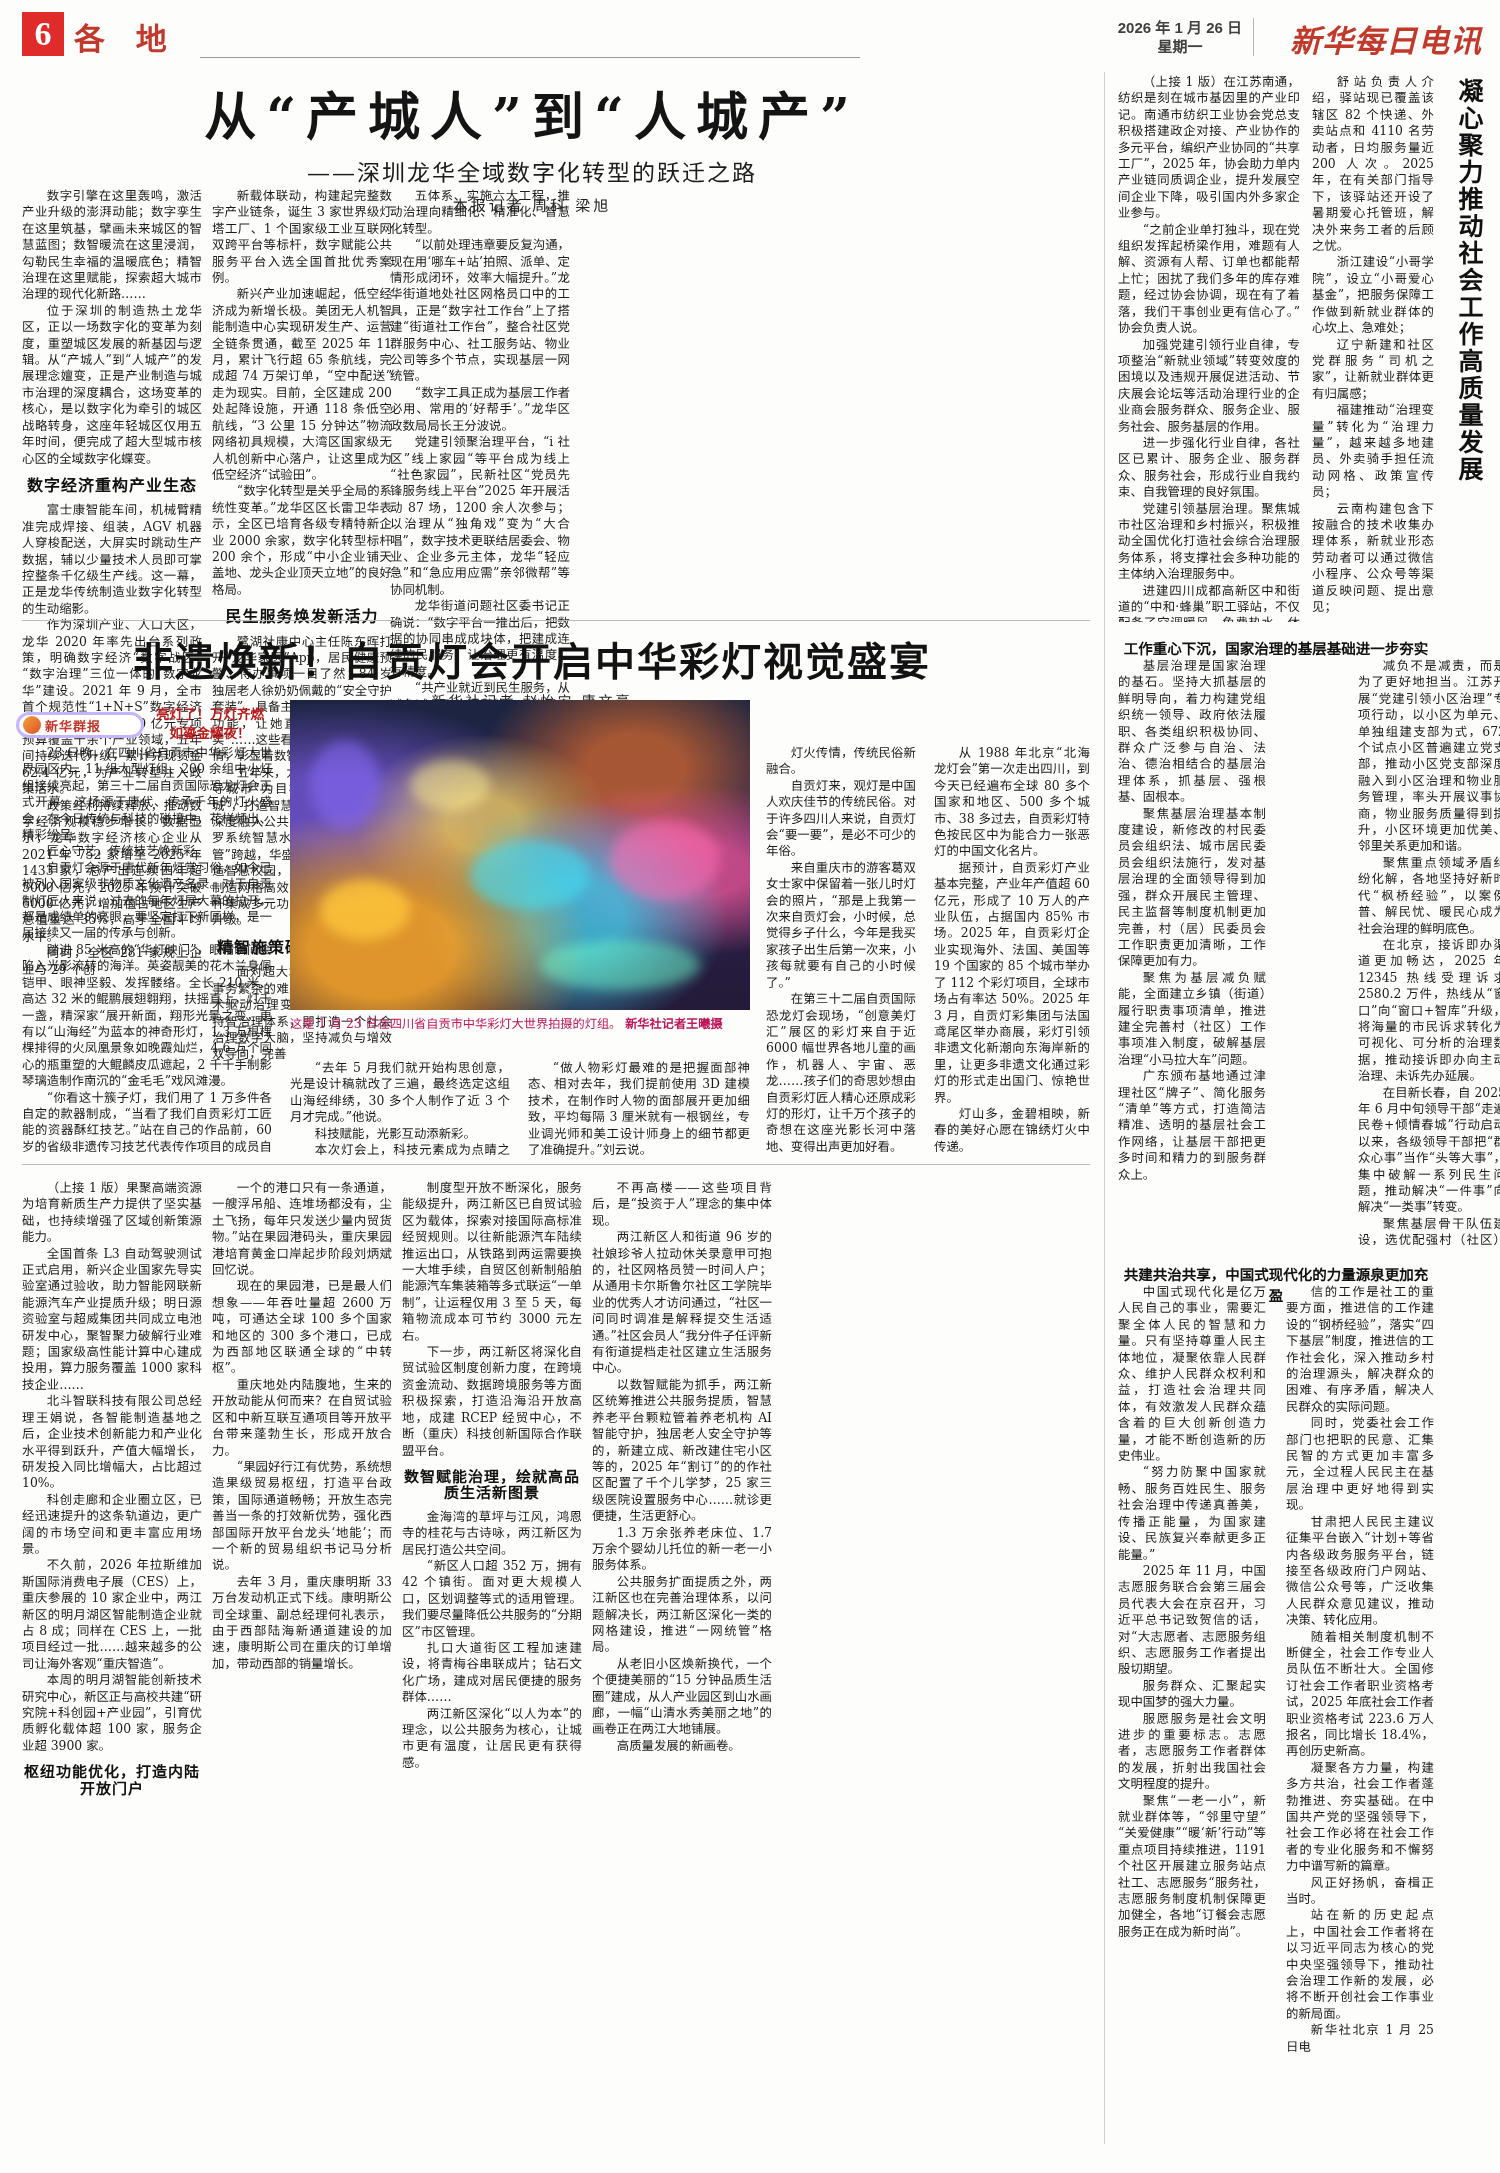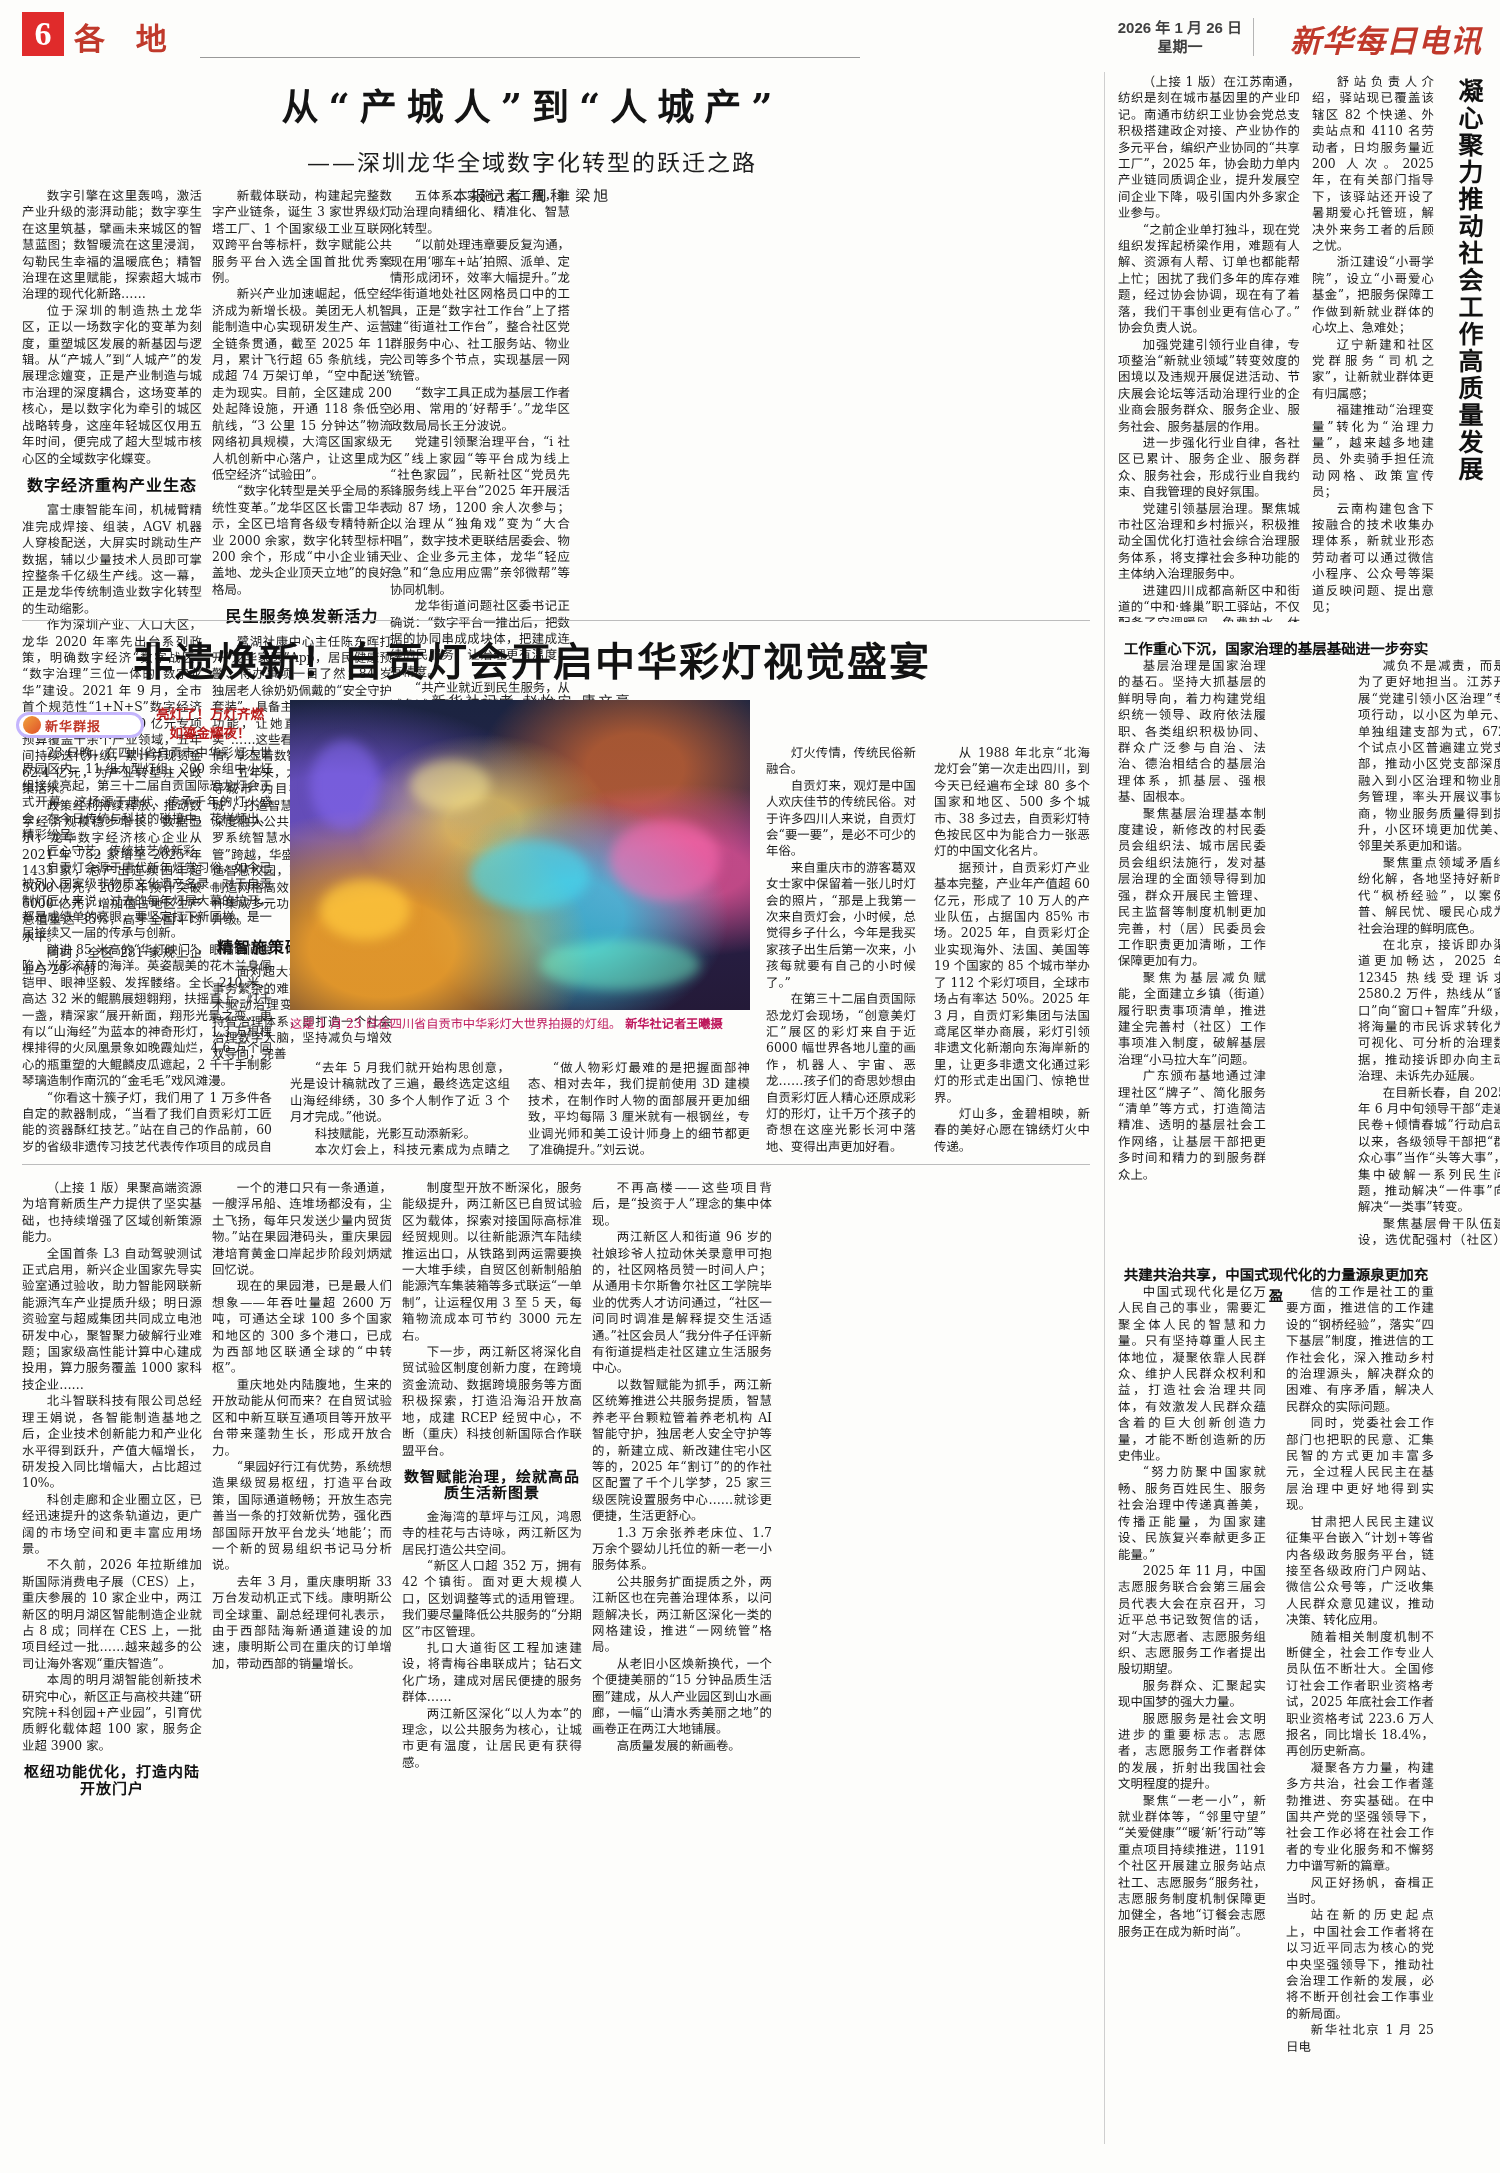--- a/index.html
+++ b/index.html
@@ -45,23 +45,23 @@
   .vbanner{
     position:absolute;right:10px;top:78px;width:44px;height:530px;
     writing-mode:vertical-rl;text-orientation:upright;
     font-size:25px;font-weight:bold;line-height:44px;letter-spacing:2px;
     color:#111;font-family:"DejaVu Serif","Liberation Serif",serif;
   }
 
   
   .art1{position:absolute;left:22px;top:66px;width:1020px;}
   .art1 .head{
-    text-align:center;font-size:37px;font-weight:bold;letter-spacing:10px;
+    text-align:center;font-size:52px;font-weight:bold;letter-spacing:10px;
     font-family:"DejaVu Serif","Liberation Serif",serif;color:#141414;
-    line-height:66px;margin:8px 0 4px 0;
+    line-height:66px;margin:18px 0 4px 0;
   }
   .art1 .subhead{
     text-align:center;font-size:23px;color:#1c1c1c;letter-spacing:2px;margin:2px 0 6px 0;
     font-family:"DejaVu Serif","Liberation Serif",serif;
   }
   .art1 .byline{
     text-align:center;font-size:15px;color:#222;letter-spacing:3px;margin-bottom:6px;
     font-family:"Liberation Sans",sans-serif;
   }
 

